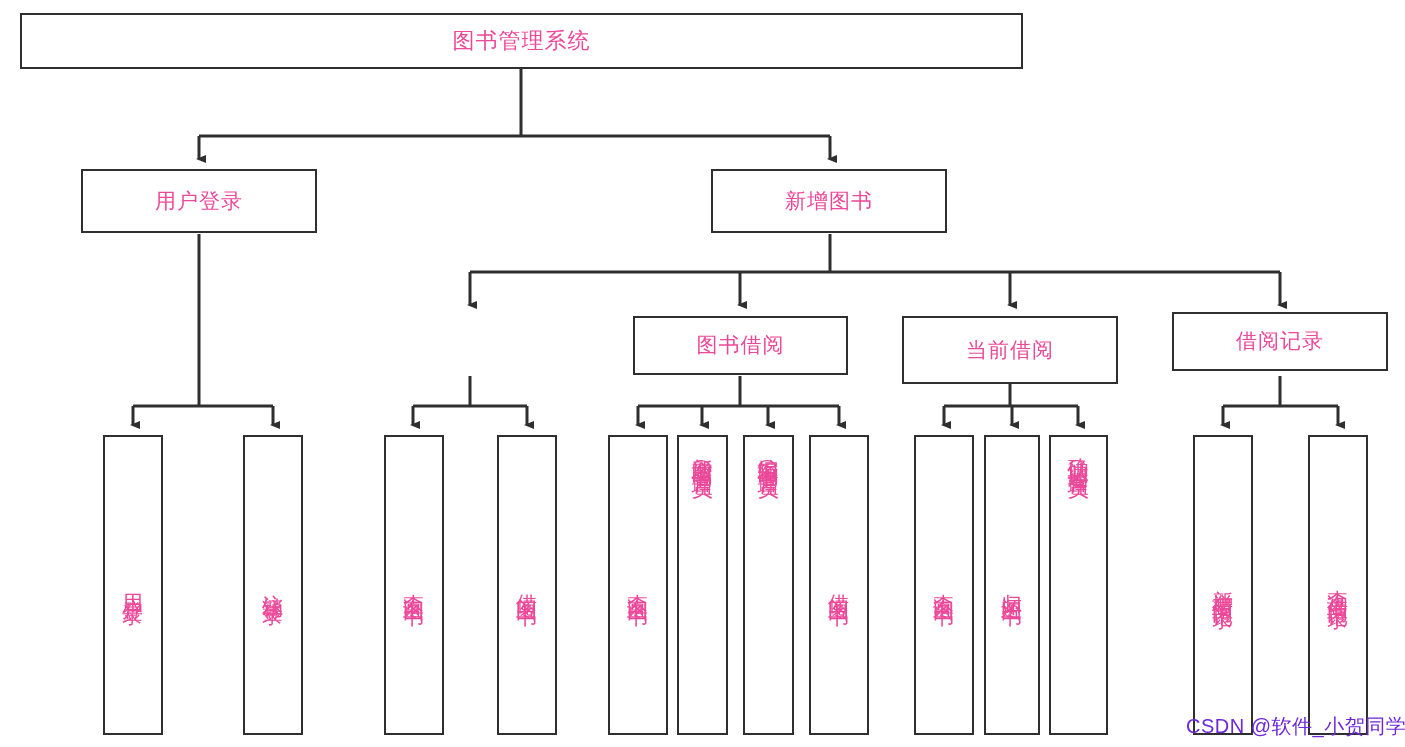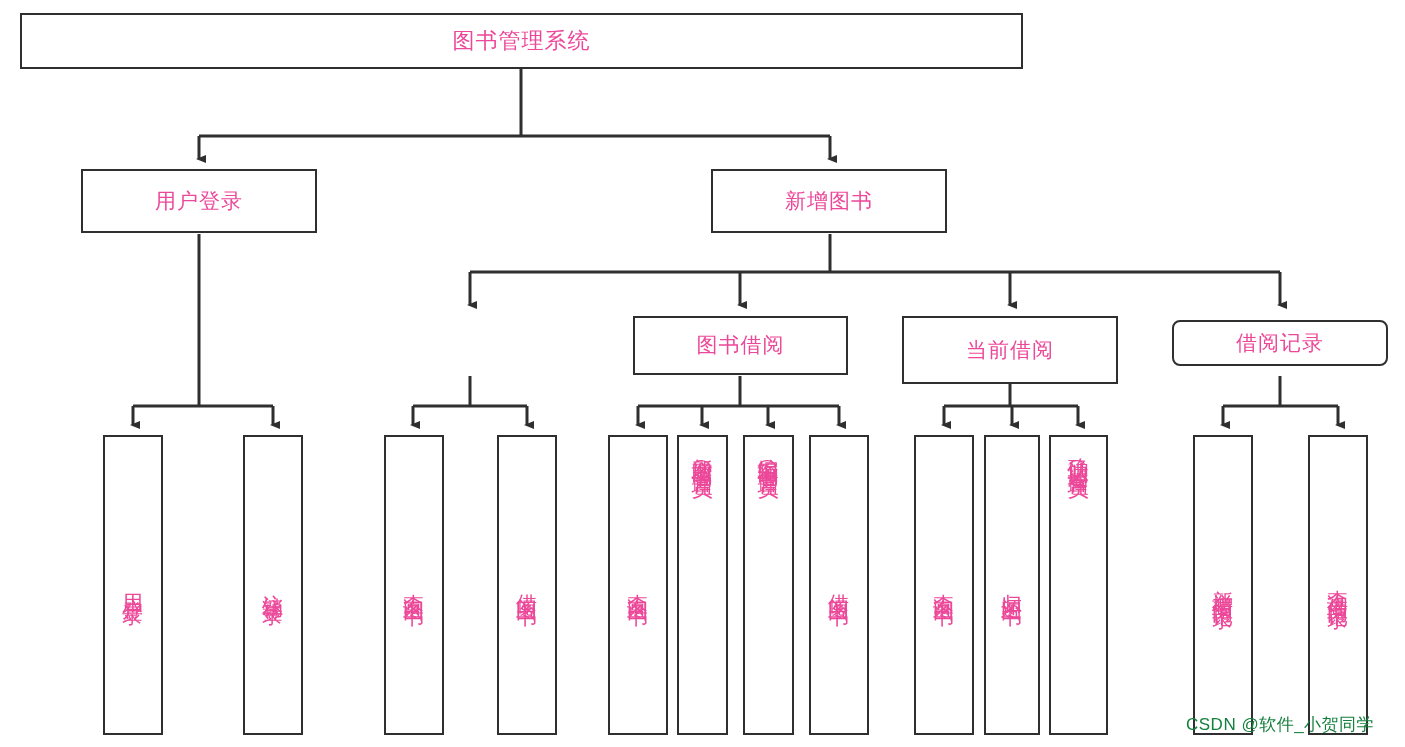--- a/index.html
+++ b/index.html
@@ -59,22 +59,22 @@
     position: absolute;
     left: 0; top: 0;
     width: 1405px;
     height: 747px;
     pointer-events: none;
   }
   .watermark {
     position: absolute;
     left: 1186px;
     top: 713px;
-    font-size: 17px;
-    color: #15803d;
+    font-size: 20px;
+    color: #6d28d9;
     white-space: nowrap;
     letter-spacing: 0.5px;
   }
 </style>
 </head>
 <body>
 
 <div id="canvas">
 
   <svg class="edges" viewBox="0 0 1405 747" xmlns="http://www.w3.org/2000/svg">
@@ -137,21 +137,21 @@
   <div class="node h-node" style="left:711px; top:169px; width:236px; height:64px;">
     <span class="lbl">新增图书</span>
   </div>
 
   <div class="node h-node" style="left:633px; top:316px; width:215px; height:59px;">
     <span class="lbl">图书借阅</span>
   </div>
   <div class="node h-node" style="left:902px; top:316px; width:216px; height:68px;">
     <span class="lbl">当前借阅</span>
   </div>
-  <div class="node h-node" style="left:1172px; top:320px; width:216px; height:46px;border-radius:8px;">
+  <div class="node h-node" style="left:1172px; top:312px; width:216px; height:59px;">
     <span class="lbl">借阅记录</span>
   </div>
 
   <div class="node v-node center" style="left:103px; top:435px; width:60px; height:300px;">
     <span class="lbl">用户登录</span>
   </div>
   <div class="node v-node center" style="left:243px; top:435px; width:60px; height:300px;">
     <span class="lbl">注销登录</span>
   </div>
 

